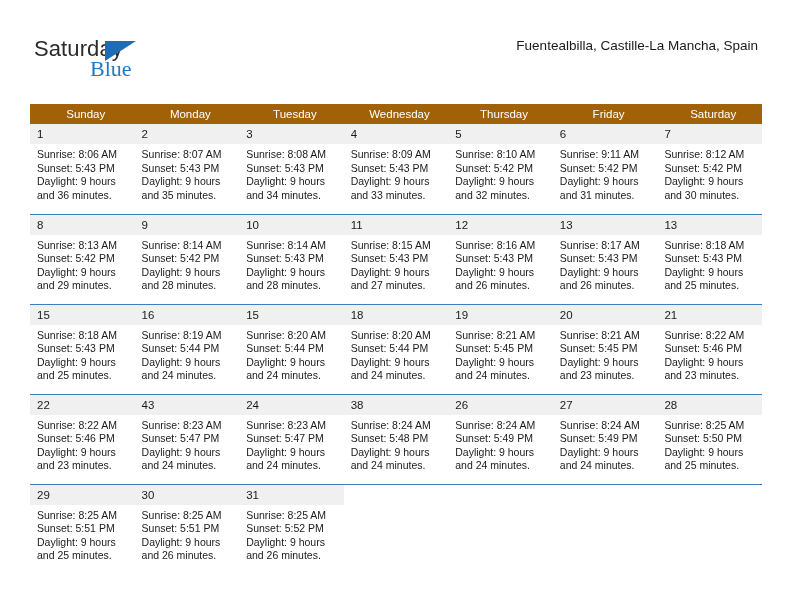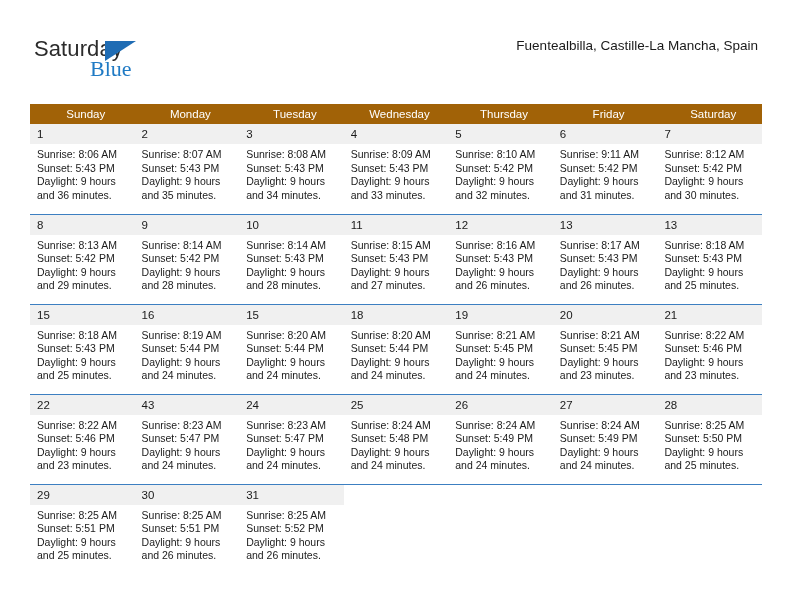--- a/index.html
+++ b/index.html
@@ -407,21 +407,21 @@
           <td class="">
             <div class="daynum">24</div>
             <div class="cell-body">
               <div class="cell-line">Sunrise: 8:23 AM</div>
               <div class="cell-line">Sunset: 5:47 PM</div>
               <div class="cell-line">Daylight: 9 hours</div>
               <div class="cell-line">and 24 minutes.</div>
             </div>
           </td>
           <td class="">
-            <div class="daynum">25</div>
+            <div class="daynum">38</div>
             <div class="cell-body">
               <div class="cell-line">Sunrise: 8:24 AM</div>
               <div class="cell-line">Sunset: 5:48 PM</div>
               <div class="cell-line">Daylight: 9 hours</div>
               <div class="cell-line">and 24 minutes.</div>
             </div>
           </td>
           <td class="">
             <div class="daynum">26</div>
             <div class="cell-body">

